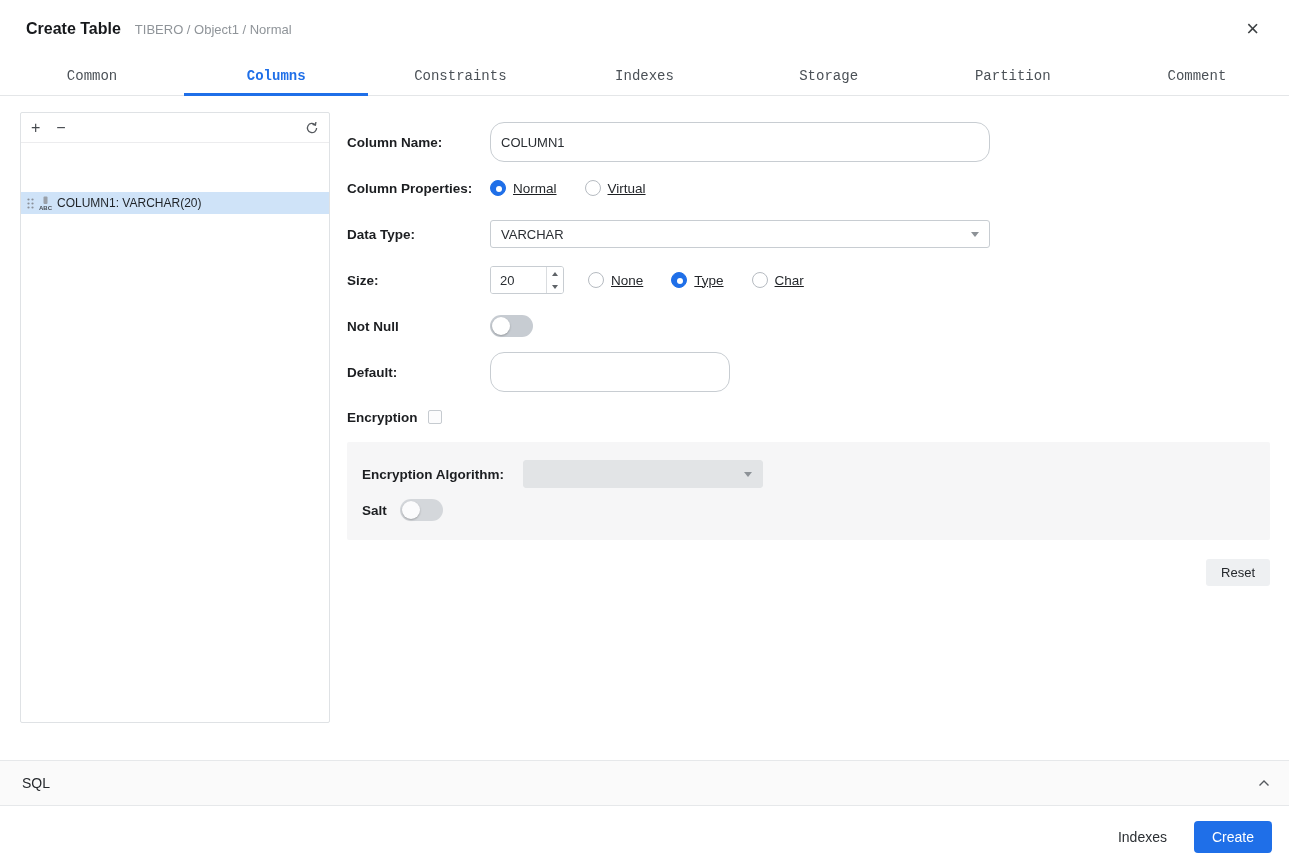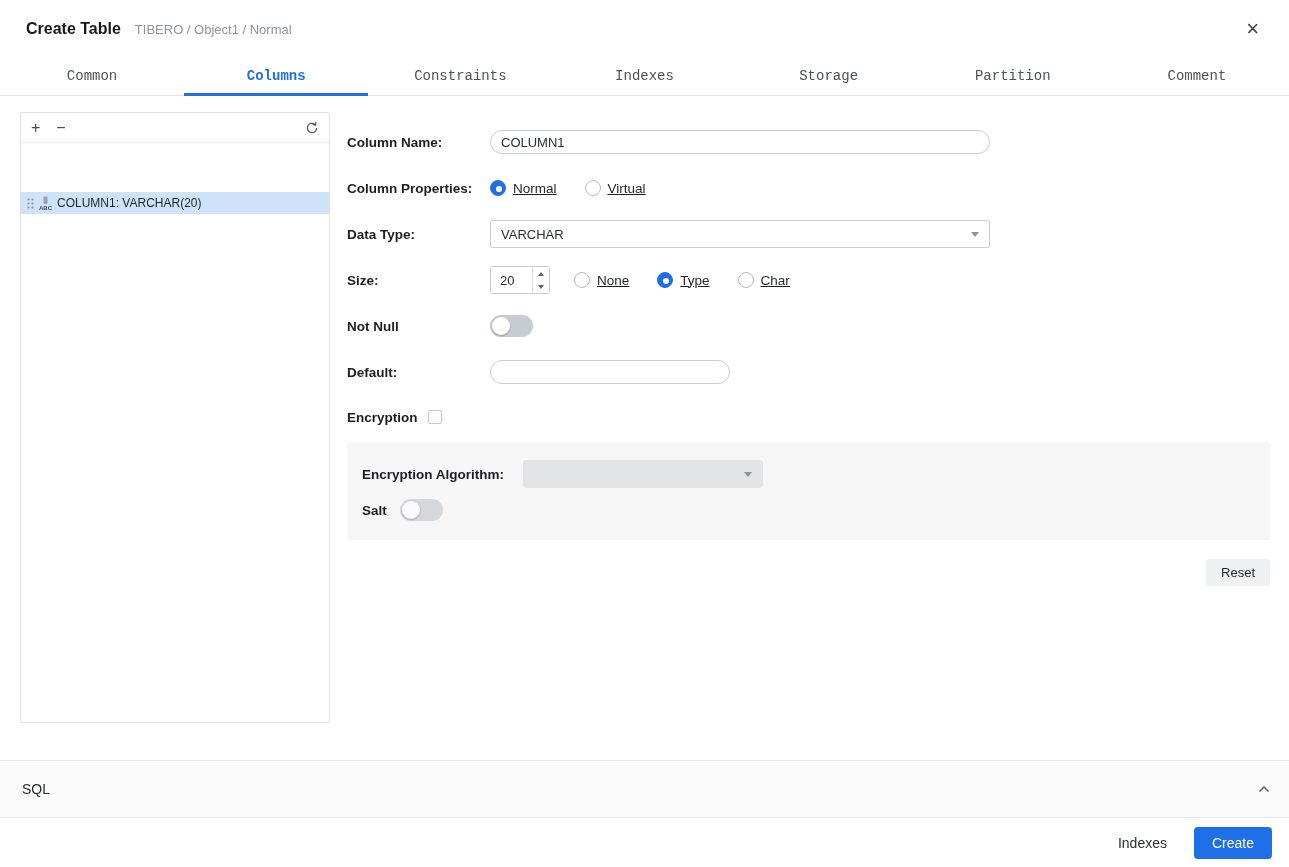--- a/index.html
+++ b/index.html
@@ -38,29 +38,29 @@
   .drag { display: flex; align-items: center; cursor: grab; }
   .colicon { display: flex; align-items: center; }
 
   
   .form { flex: 1; padding-top: 7px; }
   .form-row { display: flex; align-items: center; min-height: 46px; }
   .form-row.top { align-items: flex-start; }
   .flabel { width: 143px; flex: 0 0 auto; font-size: 13.5px; font-weight: 600; color: #1c1e21; }
   .form-row.top .flabel { padding-top: 8px; }
 
-  .text-input { height: 24px; border: 1px solid #c8cdd2; border-radius: 14px; font-family: inherit; font-size: 13px; color: #2a2e33; padding: 0 10px; outline: none; background: #fff; }
+  .text-input { height: 40px; border: 1px solid #c8cdd2; border-radius: 14px; font-family: inherit; font-size: 13px; color: #2a2e33; padding: 0 10px; outline: none; background: #fff; }
   .w500 { width: 500px; }
   .w240 { width: 240px; }
 
   .select { height: 28px; border: 1px solid #c8cdd2; border-radius: 3px; background: #fff; display: flex; align-items: center; justify-content: space-between; padding: 0 10px; font-size: 13px; color: #2a2e33; cursor: pointer; }
   .select.disabled { background: #e2e4e6; border-color: #e2e4e6; color: #8a8f94; cursor: default; }
   .caret { width: 0; height: 0; border-left: 4px solid transparent; border-right: 4px solid transparent; border-top: 5px solid #8d9297; }
 
-  .num-wrap { display: flex; width: 60px; height: 28px; border: 1px solid #c8cdd2; border-radius: 3px; overflow: hidden; background: #fff; }
+  .num-wrap { display: flex; width: 74px; height: 28px; border: 1px solid #c8cdd2; border-radius: 3px; overflow: hidden; background: #fff; }
   .num-wrap input { flex: 1; width: 40px; border: none; outline: none; font-family: inherit; font-size: 13px; color: #2a2e33; padding: 0 0 0 9px; }
   .spins { width: 17px; border-left: 1px solid #dadde0; display: flex; flex-direction: column; }
   .spin { flex: 1; display: flex; align-items: center; justify-content: center; cursor: pointer; background: #fff; border: none; padding: 0; }
   .arr-up { width: 0; height: 0; border-left: 3.5px solid transparent; border-right: 3.5px solid transparent; border-bottom: 4.5px solid #5f6368; }
   .arr-dn { width: 0; height: 0; border-left: 3.5px solid transparent; border-right: 3.5px solid transparent; border-top: 4.5px solid #5f6368; }
 
   .radio-group { display: flex; align-items: center; gap: 28px; }
   .radio-opt { display: flex; align-items: center; cursor: pointer; text-decoration: underline; }
   .radio { width: 16px; height: 16px; border-radius: 50%; border: 1px solid #b6bbc1; background: #fff; position: relative; flex: 0 0 auto; }
   .radio.checked { background: var(--accent, #1f6fe8); border-color: var(--accent, #1f6fe8); }
@@ -80,21 +80,21 @@
   .enc-label { font-size: 13.5px; font-weight: 600; color: #1c1e21; }
   .enc-label.algo { width: 161px; flex: 0 0 auto; }
   .salt-toggle-gap { margin-left: 13px; }
 
   textarea.comment { width: 780px; height: 153px; border: 1px solid #c8cdd2; border-radius: 3px; resize: none; outline: none; font-family: inherit; font-size: 13px; padding: 8px 10px; color: #2a2e33; }
 
   .reset-row { display: flex; justify-content: flex-end; margin-top: 19px; }
   .reset-btn { background: #eef0f2; border: none; border-radius: 3px; font-family: inherit; font-size: 13px; color: #25282c; padding: 6px 15px; cursor: pointer; }
 
   
-  .sql-bar { height: 58px; background: #fafafa; border-top: 1px solid #e6e8ea; border-bottom: 1px solid #e6e8ea; display: flex; align-items: center; justify-content: space-between; padding: 0 19px 0 22px; flex: 0 0 auto; cursor: pointer; }
+  .sql-bar { height: 46px; background: #fafafa; border-top: 1px solid #e6e8ea; border-bottom: 1px solid #e6e8ea; display: flex; align-items: center; justify-content: space-between; padding: 0 19px 0 22px; flex: 0 0 auto; cursor: pointer; }
   .sql-label { font-size: 14px; color: #26292d; }
   .chev { display: flex; align-items: center; }
 
   
   .footer { flex: 1; display: flex; align-items: center; justify-content: flex-end; gap: 17px; padding: 0 17px; }
   .cancel-btn { background: none; border: none; font-family: inherit; font-size: 14px; color: #2b2f33; cursor: pointer; padding: 8px 10px; }
   .create-btn { background: var(--accent, #1f6fe8); border: none; border-radius: 4px; font-family: inherit; font-size: 14px; color: #fff; padding: 8px 18px; cursor: pointer; }
 </style>
 </head>
 <body>

